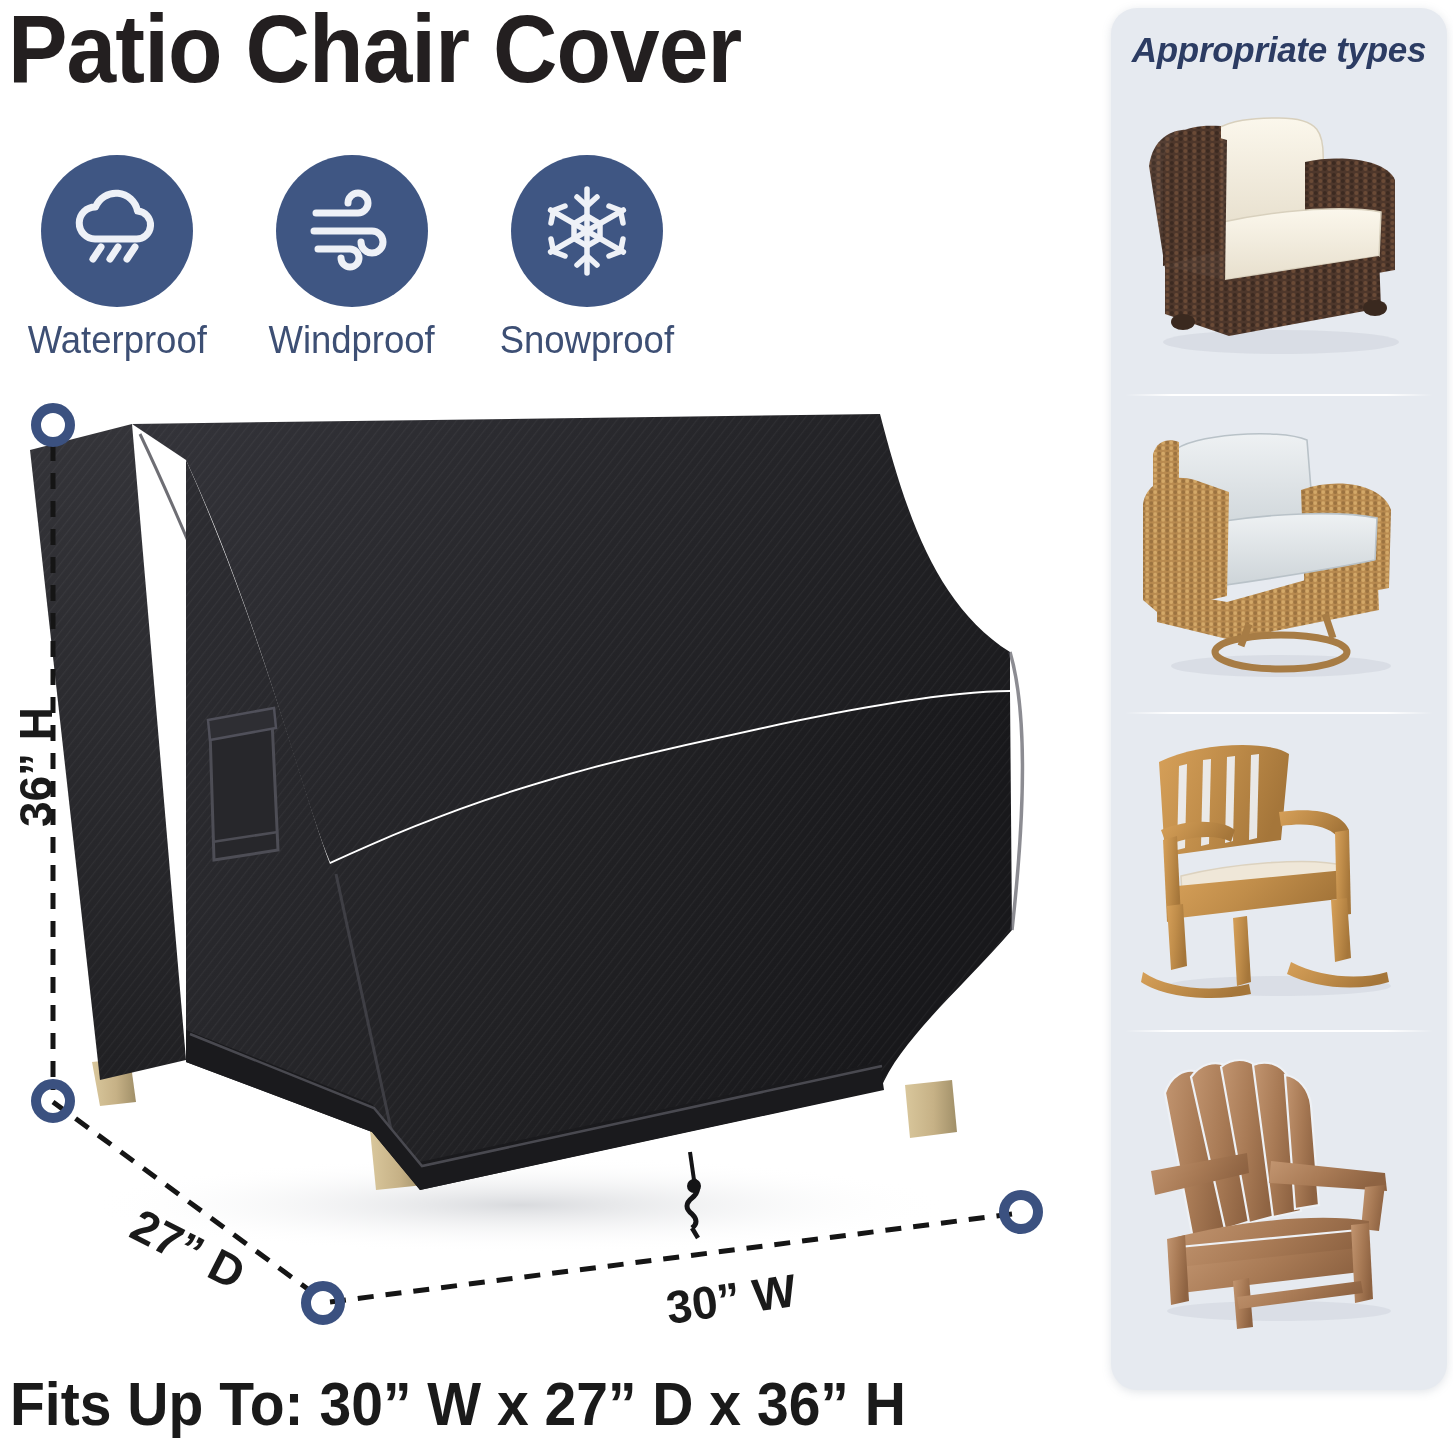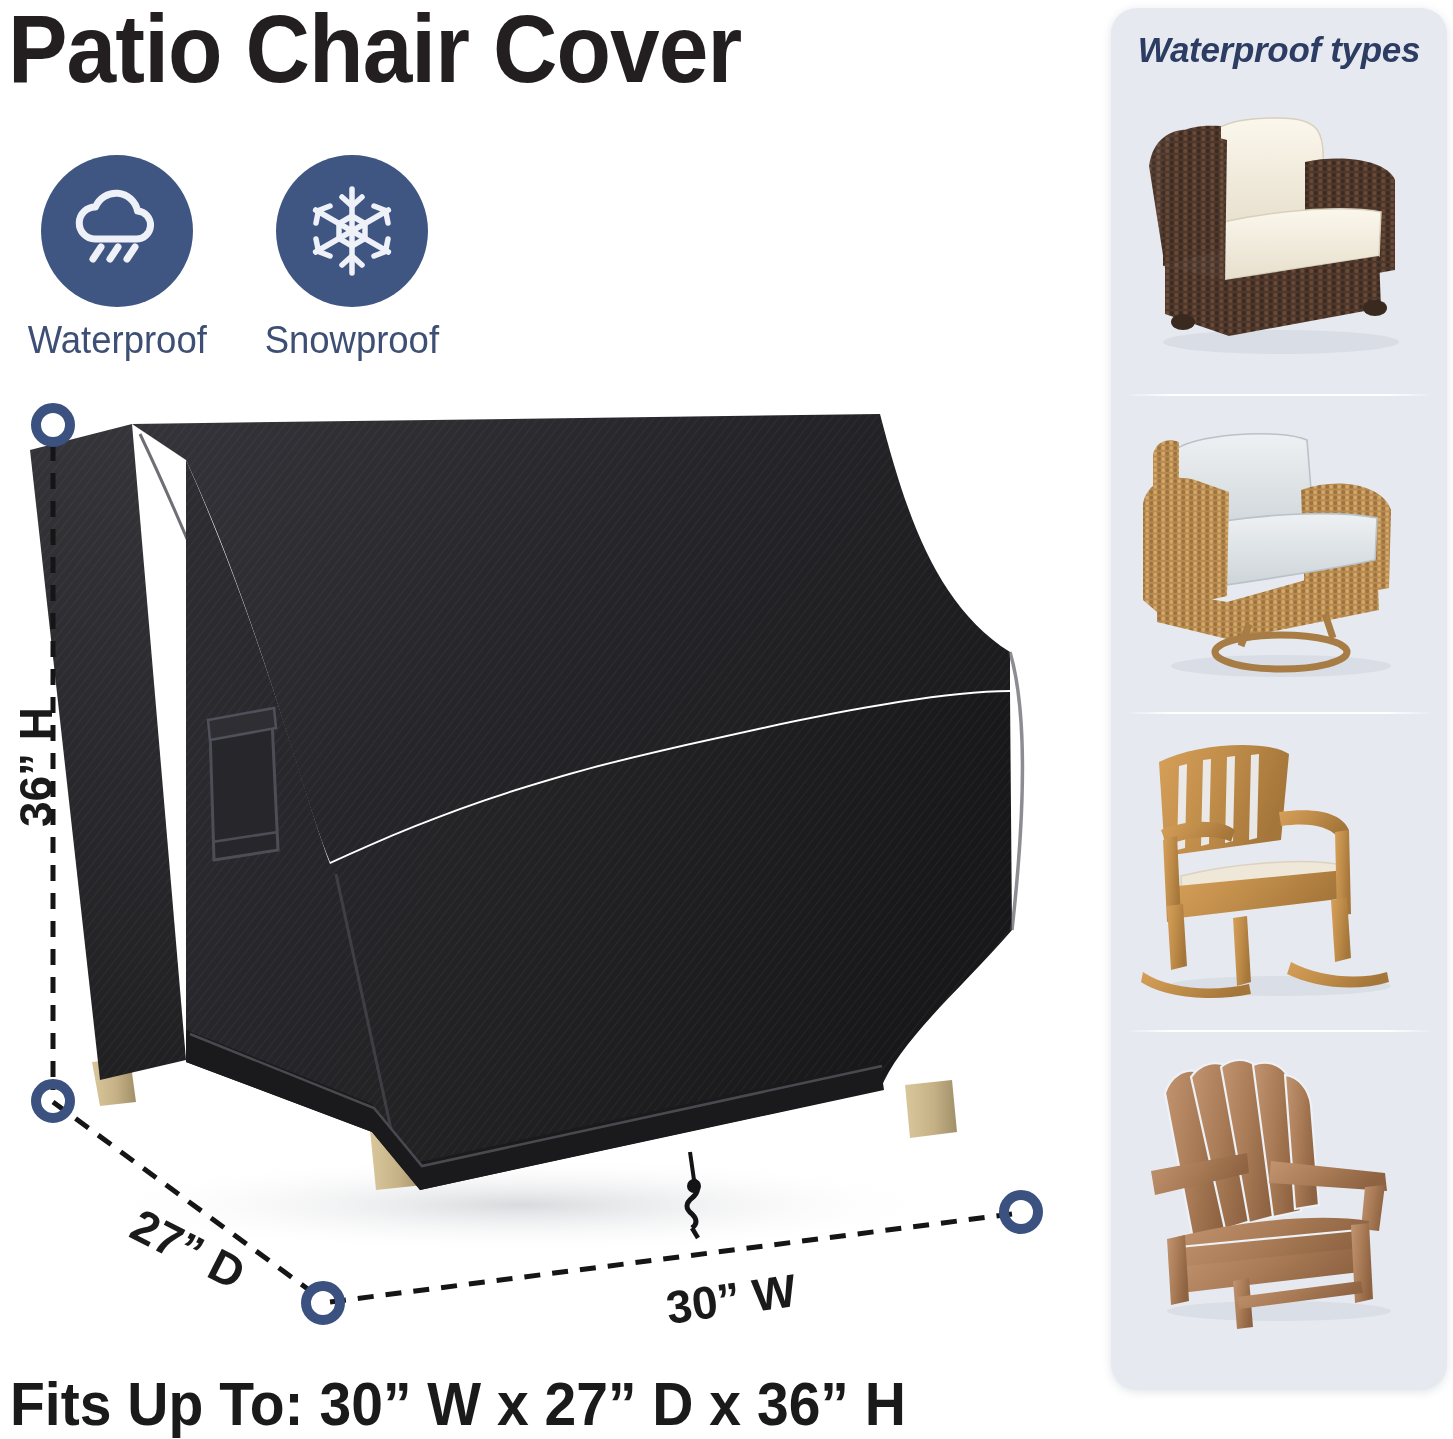--- a/index.html
+++ b/index.html
@@ -140,20 +140,32 @@
           <line x1="28" y1="80" x2="36" y2="68"></line>
           <line x1="45" y1="80" x2="53" y2="68"></line>
           <line x1="62" y1="80" x2="70" y2="68"></line>
         </g>
       </svg>
     </div>
     <div class="feature-label">Waterproof</div>
   </div>
 
 
+  <div class="feature">
+    <div class="badge">
+      <svg width="104" height="104" viewBox="0 0 104 104">
+        <g fill="none" stroke="#eef1f7" stroke-width="7" stroke-linecap="round">
+          <path d="M16 34 H58 a10 10 0 1 0 -10 -10"></path>
+          <path d="M14 52 H72 a11 11 0 1 1 -11 11"></path>
+          <path d="M18 70 H50 a9 9 0 1 1 -9 9"></path>
+        </g>
+      </svg>
+    </div>
+    <div class="feature-label">Windproof</div>
+  </div>
 
   <div class="feature">
     <div class="badge">
       <svg width="104" height="104" viewBox="0 0 104 104">
         <g fill="none" stroke="#eef1f7" stroke-width="5.5" stroke-linecap="round">
           <line x1="52" y1="10" x2="52" y2="94"></line>
           <line x1="15.6" y1="31" x2="88.4" y2="73"></line>
           <line x1="15.6" y1="73" x2="88.4" y2="31"></line>
           <polyline points="42,18 52,27 62,18"></polyline>
           <polyline points="42,86 52,77 62,86"></polyline>
@@ -270,21 +282,21 @@
   </svg>
 </div>
 
 <div class="dim dim-h">36” H</div>
 <div class="dim dim-d">27” D</div>
 <div class="dim dim-w">30” W</div>
 
 <div class="footer">Fits Up To: 30” W x 27” D x 36” H</div>
 
 <div class="panel">
-  <div class="panel-title">Waterproof types</div>
+  <div class="panel-title">Appropriate types</div>
 
   <div class="panel-list">
 
     <div class="panel-item">
       <svg class="chair-svg" width="300" height="270" viewBox="0 0 300 270">
         <defs>
           <pattern id="wk1" width="9" height="6" patternUnits="userSpaceOnUse">
             <rect width="9" height="6" fill="#4e372b"></rect>
             <ellipse cx="2.4" cy="3" rx="2.1" ry="2.1" fill="#6a4a36"></ellipse>
             <ellipse cx="6.8" cy="3" rx="2.1" ry="2.1" fill="#3c2a21"></ellipse>

